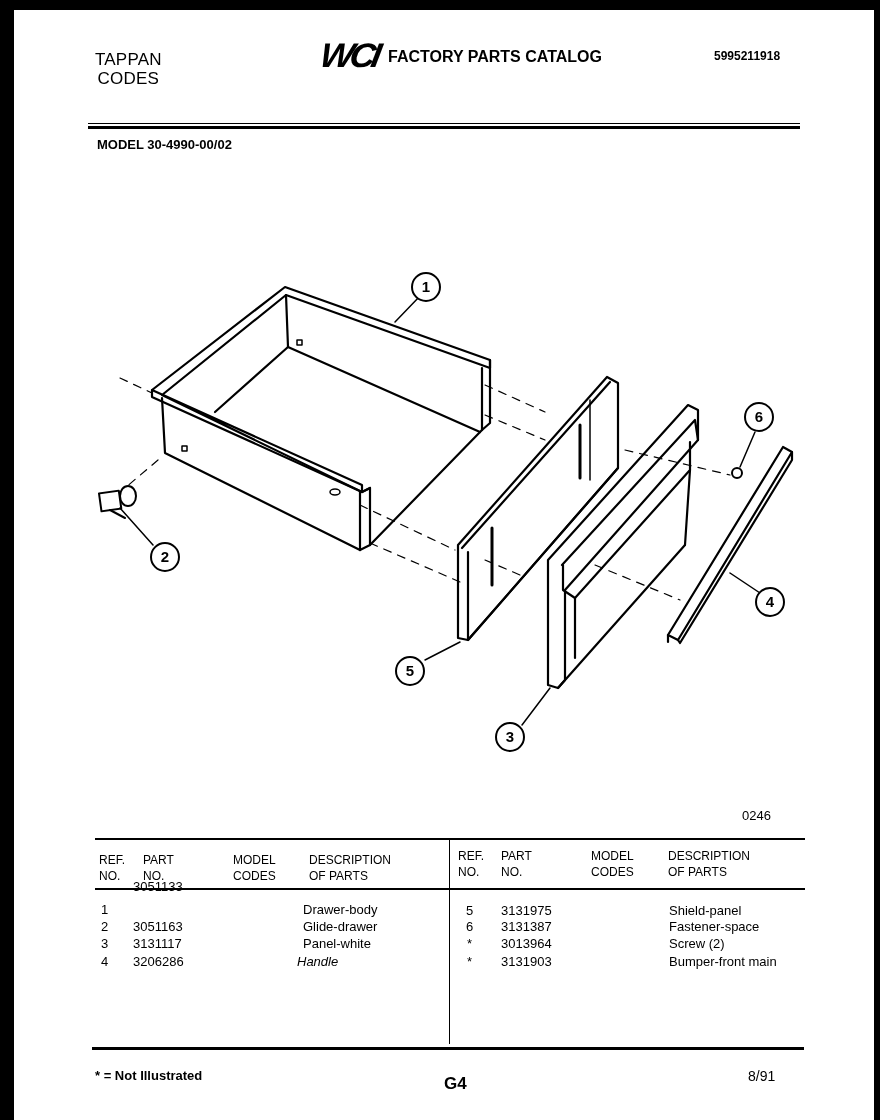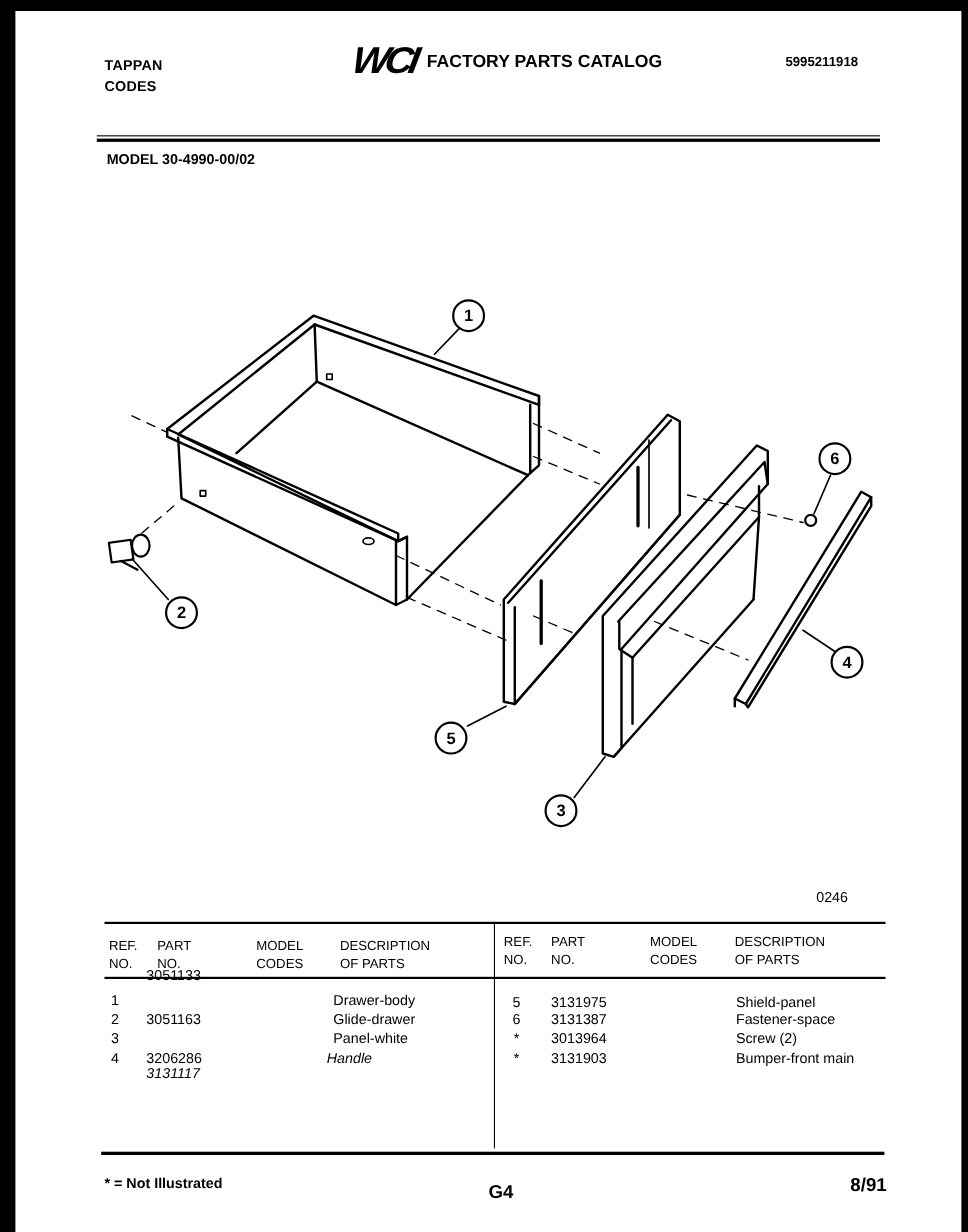--- a/index.html
+++ b/index.html
@@ -5,21 +5,21 @@
     html, body { margin: 0; padding: 0; }
     body {
       width: 880px; height: 1120px; position: relative; overflow: hidden;
       background: #ffffff; color: #000;
       font-family: "Liberation Sans", sans-serif;
     }
     .scan-top { position: absolute; left: 0; top: 0; width: 880px; height: 10px; background: #000; }
     .scan-left { position: absolute; left: 0; top: 0; width: 14px; height: 1120px; background: #000; }
     .scan-right { position: absolute; left: 874px; top: 0; width: 6px; height: 1120px; background: #000; }
     .abs { position: absolute; }
-    .hdr { font-weight: bold; font-size: 13px; letter-spacing: 0.2px; }
+    .hdr { font-weight: normal; font-size: 17px; letter-spacing: 0.2px; text-align: center; }
     .brand-line { line-height: 19px; }
     .logo {
       position: absolute; left: 322px; top: 38px;
       font-family: "Liberation Sans", sans-serif; font-weight: bold; font-style: italic;
       font-size: 34px; letter-spacing: -4px; transform: skewX(-10deg) scaleX(1.05);
       line-height: 34px;
     }
     .catalog-title { left: 388px; top: 48px; font-size: 16px; font-weight: bold; }
     .catalog-no { left: 714px; top: 49px; font-size: 12px; font-weight: bold; }
     .rule-thick { position: absolute; left: 88px; width: 712px; background: #000; }
@@ -27,21 +27,21 @@
     .diagram { position: absolute; left: 90px; top: 260px; width: 720px; height: 500px; }
     .callout circle { fill: #fff; stroke: #000; stroke-width: 2; }
     .callout text { font-family: "Liberation Sans", sans-serif; font-weight: bold; font-size: 15px; }
     .fig-no { left: 742px; top: 808px; font-size: 13px; }
     .table-rule { position: absolute; background: #000; height: 2px; }
     .table-col-divider { position: absolute; left: 449px; top: 838px; width: 1px; height: 206px; background: #000; }
     .th { position: absolute; font-size: 12px; line-height: 16px; }
     .td { position: absolute; font-size: 13px; line-height: 17px; }
     .footer-note { left: 95px; top: 1068px; font-size: 13px; font-weight: bold; }
     .page-code { left: 444px; top: 1074px; font-size: 17px; font-weight: bold; }
-    .date { left: 773px; top: 1068px; font-size: 17px; font-weight: bold; }
+    .date { left: 748px; top: 1068px; font-size: 14px; font-weight: normal; }
   </style>
 </head>
 <body>
 
 <div class="scan-top"></div>
 <div class="scan-left"></div>
 <div class="scan-right"></div>
 
 <div class="abs hdr" style="left:95px; top:50px;">
   <div class="brand-line">TAPPAN</div>
@@ -196,21 +196,21 @@
 <div>
   <div class="td" style="left:101px; top:901px;"><span>1</span></div>
   <div class="td" style="left:133px; top:878px;">3051133</div>
   <div class="td" style="left:303px; top:901px;">Drawer-body</div>
 
   <div class="td" style="left:101px; top:918px;"><span>2</span></div>
   <div class="td" style="left:133px; top:918px;">3051163</div>
   <div class="td" style="left:303px; top:918px;">Glide-drawer</div>
 
   <div class="td" style="left:101px; top:935px;"><span>3</span></div>
-  <div class="td" style="left:133px; top:967px;font-style:italic;">3131117</div>
+  <div class="td" style="left:133px; top:935px;">3131117</div>
   <div class="td" style="left:303px; top:935px;">Panel-white</div>
 
   <div class="td" style="left:101px; top:953px;"><span>4</span></div>
   <div class="td" style="left:133px; top:953px;">3206286</div>
   <div class="td" style="left:297px; top:953px;font-style:italic;">Handle</div>
 </div>
 
 <div>
   <div class="td" style="left:466px; top:902px;"><span>5</span></div>
   <div class="td" style="left:501px; top:902px;">3131975</div>

